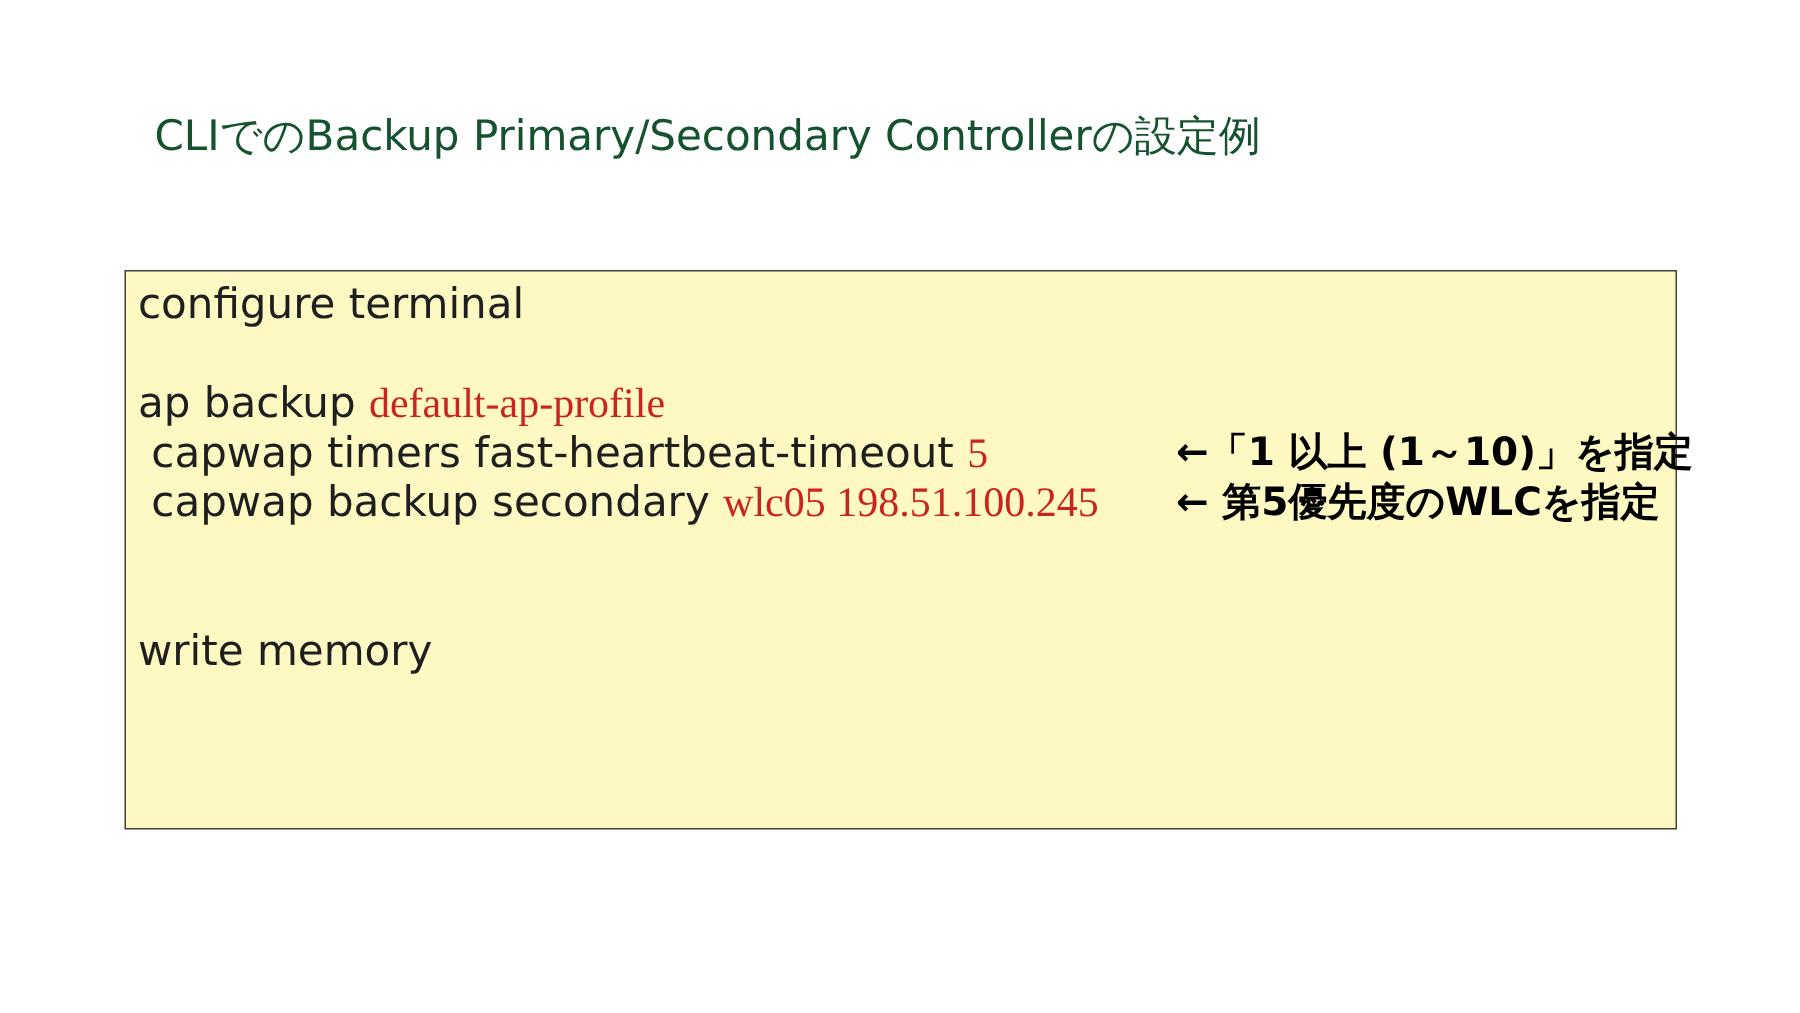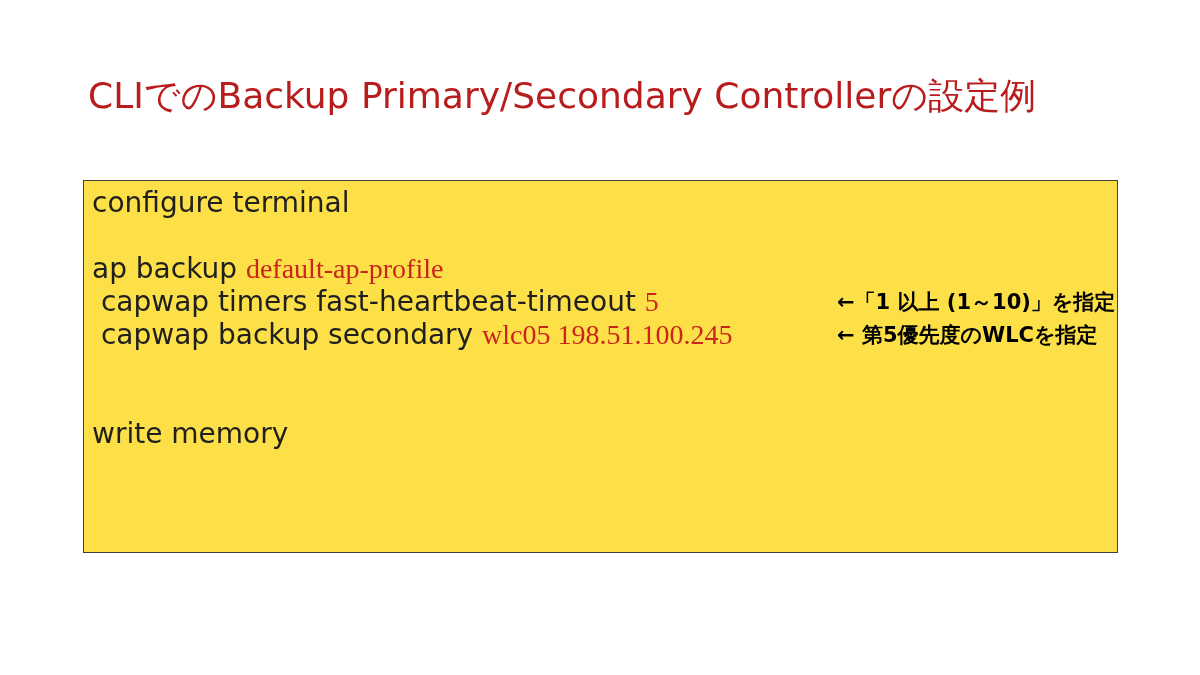--- a/index.html
+++ b/index.html
@@ -13,61 +13,61 @@
     position: relative;
     overflow: hidden;
     font-family: "DejaVu Sans", "Liberation Sans", sans-serif;
   }
   .slide {
     position: absolute;
     inset: 0;
   }
   .title {
     position: absolute;
-    left: 88px;
+    left: 103px;
     top: 72px;
     margin: 0;
-    font-size: 36px;
+    font-size: 28px;
     font-weight: 400;
-    color: #b91c1c;
+    color: #14532d;
     white-space: nowrap;
     letter-spacing: 0;
   }
   .code-box {
     position: absolute;
     left: 83px;
     top: 180px;
     width: 1035px;
     height: 373px;
     box-sizing: border-box;
-    background: #fde047;
+    background: #fef9c3;
     border: 1.5px solid #404040;
     padding: 5px 8px;
   }
   .code-line {
     position: relative;
     height: 33px;
     line-height: 33px;
     font-size: 28px;
     color: #1f1f1f;
     white-space: pre;
   }
   .code-line .seg {
     color: #1f1f1f;
   }
   .code-line .seg.red {
     color: #c9241d;
     font-family: Liberation Serif, serif;
   }
   .annotation {
     position: absolute;
-    left: 745px;
+    left: 692px;
     top: 50%;
     transform: translateY(-50%);
-    font-size: 21px;
+    font-size: 26px;
     line-height: 22px;
     font-weight: 700;
     color: #000000;
     white-space: nowrap;
   }
 </style>
 </head>
 <body>
 
 <div class="slide">

